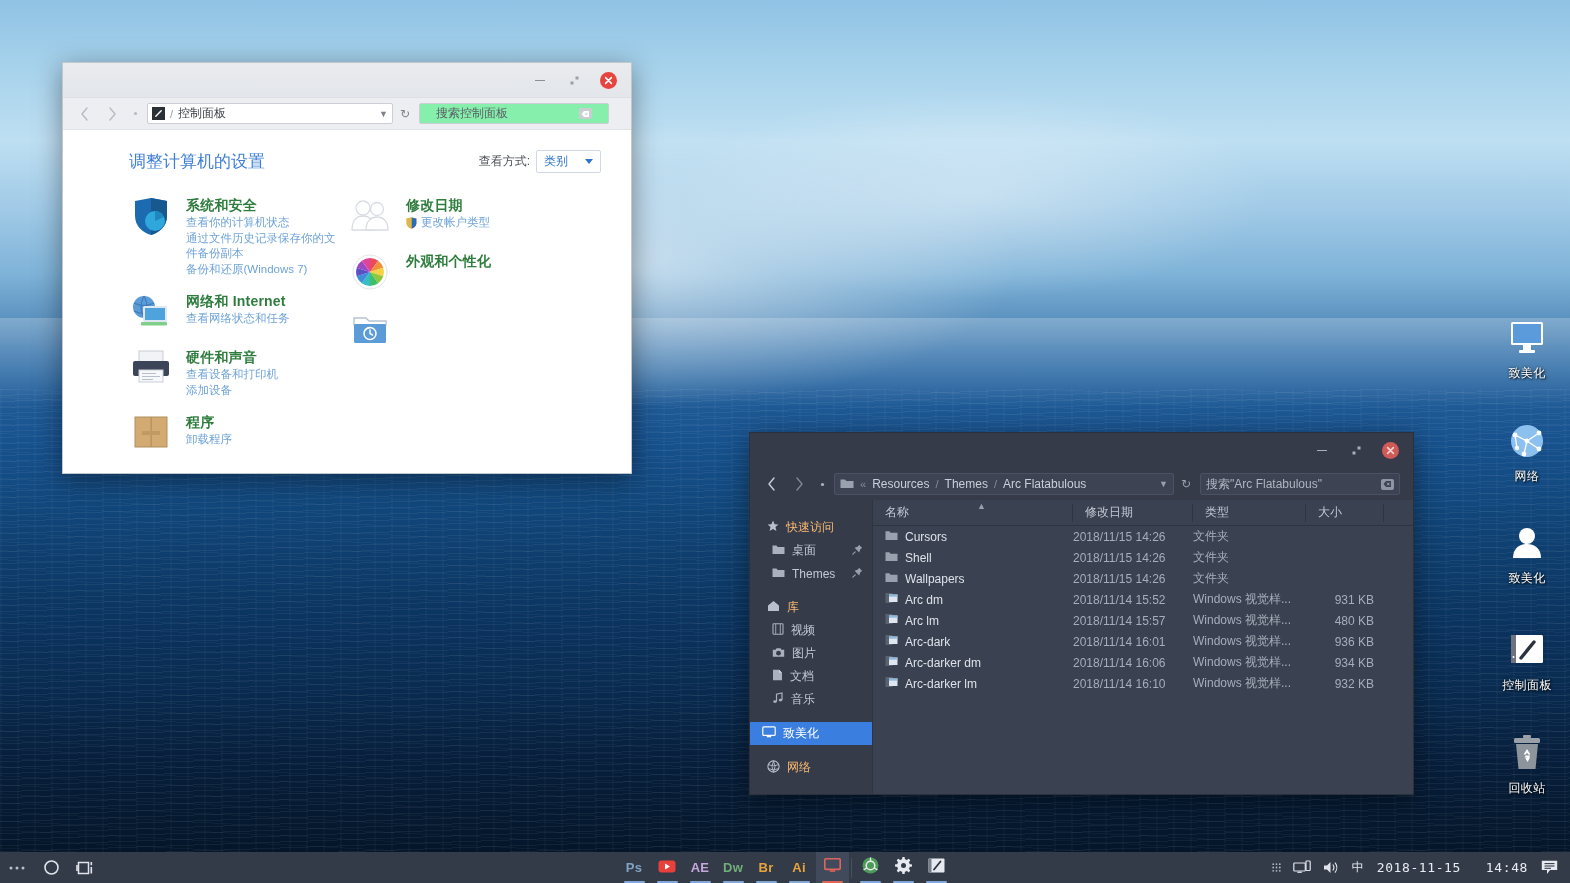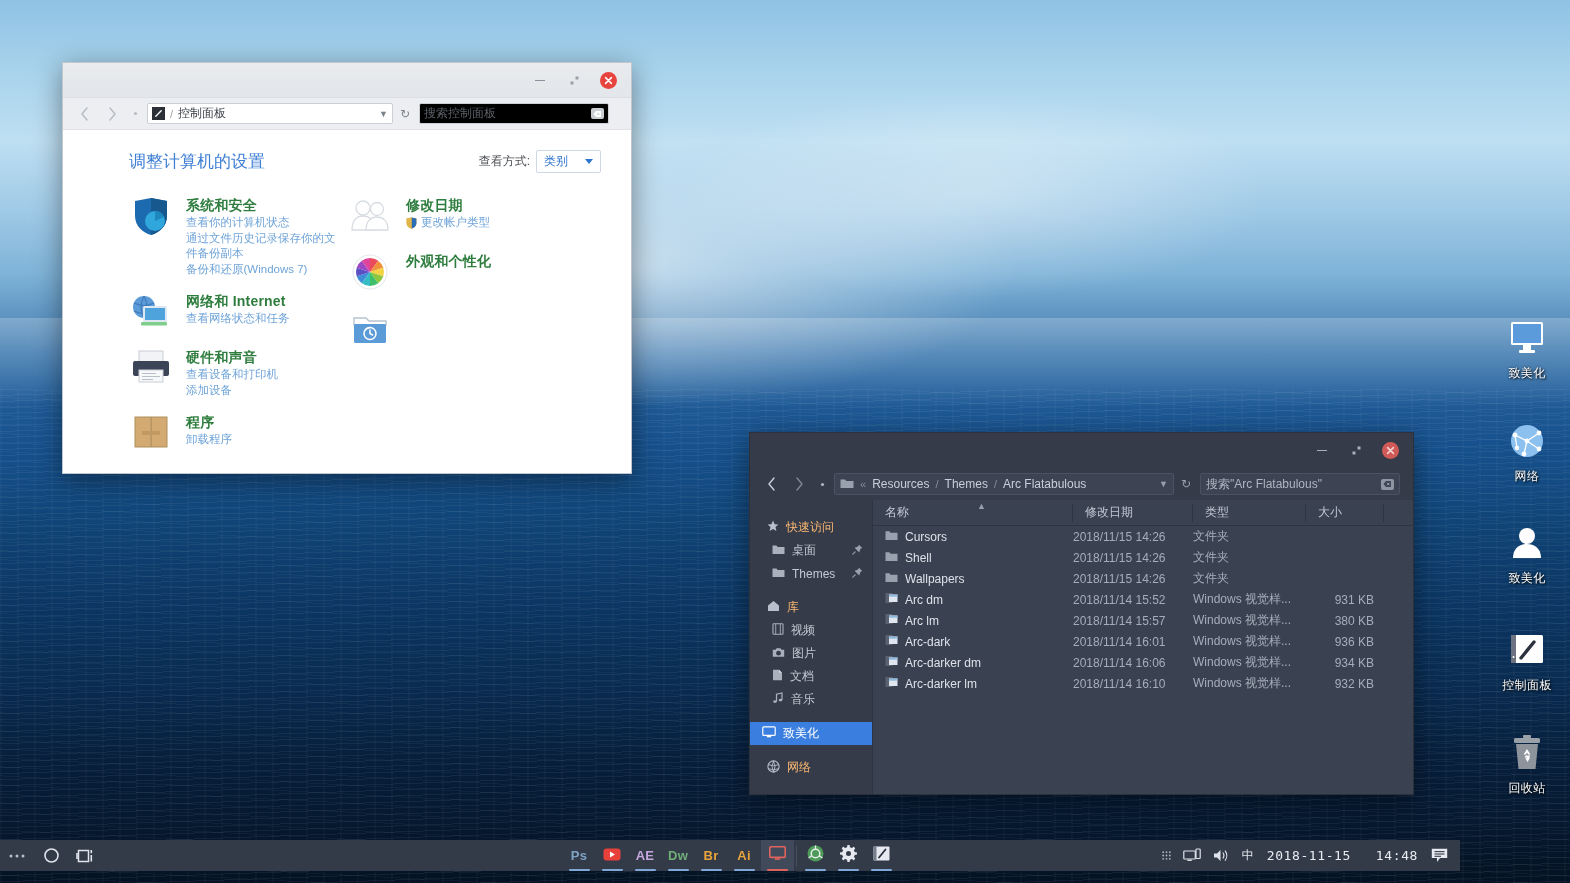--- a/index.html
+++ b/index.html
@@ -108,22 +108,22 @@
     margin-left: 2px;
   }
   .addr-icon { width: 13px; height: 13px; background: #2b2f36; display: flex; align-items: center; justify-content: center; flex: 0 0 auto; }
   .addr-sep { color: #9aa0a8; font-size: 11px; }
   .addr-text { font-size: 12px; color: #3c4148; white-space: nowrap; overflow: hidden; }
   .addr-spacer { flex: 1; }
   .chev { color: #7d838b; font-size: 9px; }
   .refresh { color: #7d838b; font-size: 12px; margin-left: 5px; }
   .search-box {
     width: 190px; height: 21px; margin-left: 7px;
-    background: #000000; border: 1px solid #ccd0d6; border-radius: 2px;
-    display: flex; align-items: center; padding: 0 4px;
+    background: #86efac; border: 1px solid #ccd0d6; border-radius: 2px;
+    display: flex; align-items: center; padding: 0 16px;
   }
   .search-box .sbtext { flex:1; font-size: 12px; color: #5b6067; white-space: nowrap; overflow: hidden; }
   .clear-ic { width: 13px; height: 11px; border-radius: 2px; background: #c9ced5; display:flex;align-items:center;justify-content:center; flex:0 0 auto; }
 
   #cp-body { padding: 20px 22px 0 22px; position: relative; height: calc(100% - 68px); background: #fff; }
   #cp-head-row { display: flex; align-items: center; justify-content: space-between; padding: 0 8px 0 44px; }
   #cp-title { font-size: 17px; color: #3f7fd4; font-weight: 400; }
   #cp-view { display: flex; align-items: center; gap: 6px; }
   #cp-view-label { font-size: 12px; color: #4d5056; }
   #cp-view-sel {
@@ -198,21 +198,21 @@
   #sort-caret { position: absolute; left: 104px; top: 1px; color: #99a0ad; font-size: 9px; }
 
   .frow { height: 21px; display: flex; align-items: center; font-size: 12px; cursor: default; }
   .frow .f-name { width: 200px; padding-left: 12px; display: flex; align-items: center; gap: 7px; color: #dde2ea; white-space: nowrap; overflow: hidden; }
   .frow .f-date { width: 120px; color: #a6adba; }
   .frow .f-type { width: 113px; color: #a6adba; white-space: nowrap; overflow: hidden; text-overflow: ellipsis; }
   .frow .f-size { width: 78px; color: #a6adba; text-align: right; padding-right: 10px; }
 
   
   #taskbar {
-    position: absolute; left: 0; bottom: 12px; width: 1460px; height: 31px;
+    position: absolute; left: 0; bottom: 0; width: 1570px; height: 31px;
     background: #343b48;
     display: flex; align-items: center;
   }
   #tb-left { display: flex; align-items: center; height: 31px; }
   .tb-btn {
     width: 34px; height: 31px; display: flex; align-items: center; justify-content: center;
     cursor: default; position: relative;
   }
   #tb-center { position: absolute; left: 0; right: 0; display: flex; justify-content: center; align-items: center; height: 31px; }
   .tb-app {
@@ -785,21 +785,21 @@
             <div class="f-name">
               <span><svg width="13" height="12" viewBox="0 0 13 12">
                     <rect x="0.5" y="1" width="7" height="10" fill="#5b6270"></rect>
                     <rect x="4" y="2.5" width="8.5" height="7.5" fill="#dfe6ef"></rect>
                     <rect x="4" y="2.5" width="8.5" height="2.2" fill="#8fb8dd"></rect>
                   </svg></span>
               <span>Arc lm</span>
             </div>
             <div class="f-date">2018/11/14 15:57</div>
             <div class="f-type">Windows 视觉样...</div>
-            <div class="f-size">380 KB</div>
+            <div class="f-size">480 KB</div>
           </div>
 
           <div class="frow">
             <div class="f-name">
               <span><svg width="13" height="12" viewBox="0 0 13 12">
                     <rect x="0.5" y="1" width="7" height="10" fill="#5b6270"></rect>
                     <rect x="4" y="2.5" width="8.5" height="7.5" fill="#dfe6ef"></rect>
                     <rect x="4" y="2.5" width="8.5" height="2.2" fill="#8fb8dd"></rect>
                   </svg></span>
               <span>Arc-dark</span>

